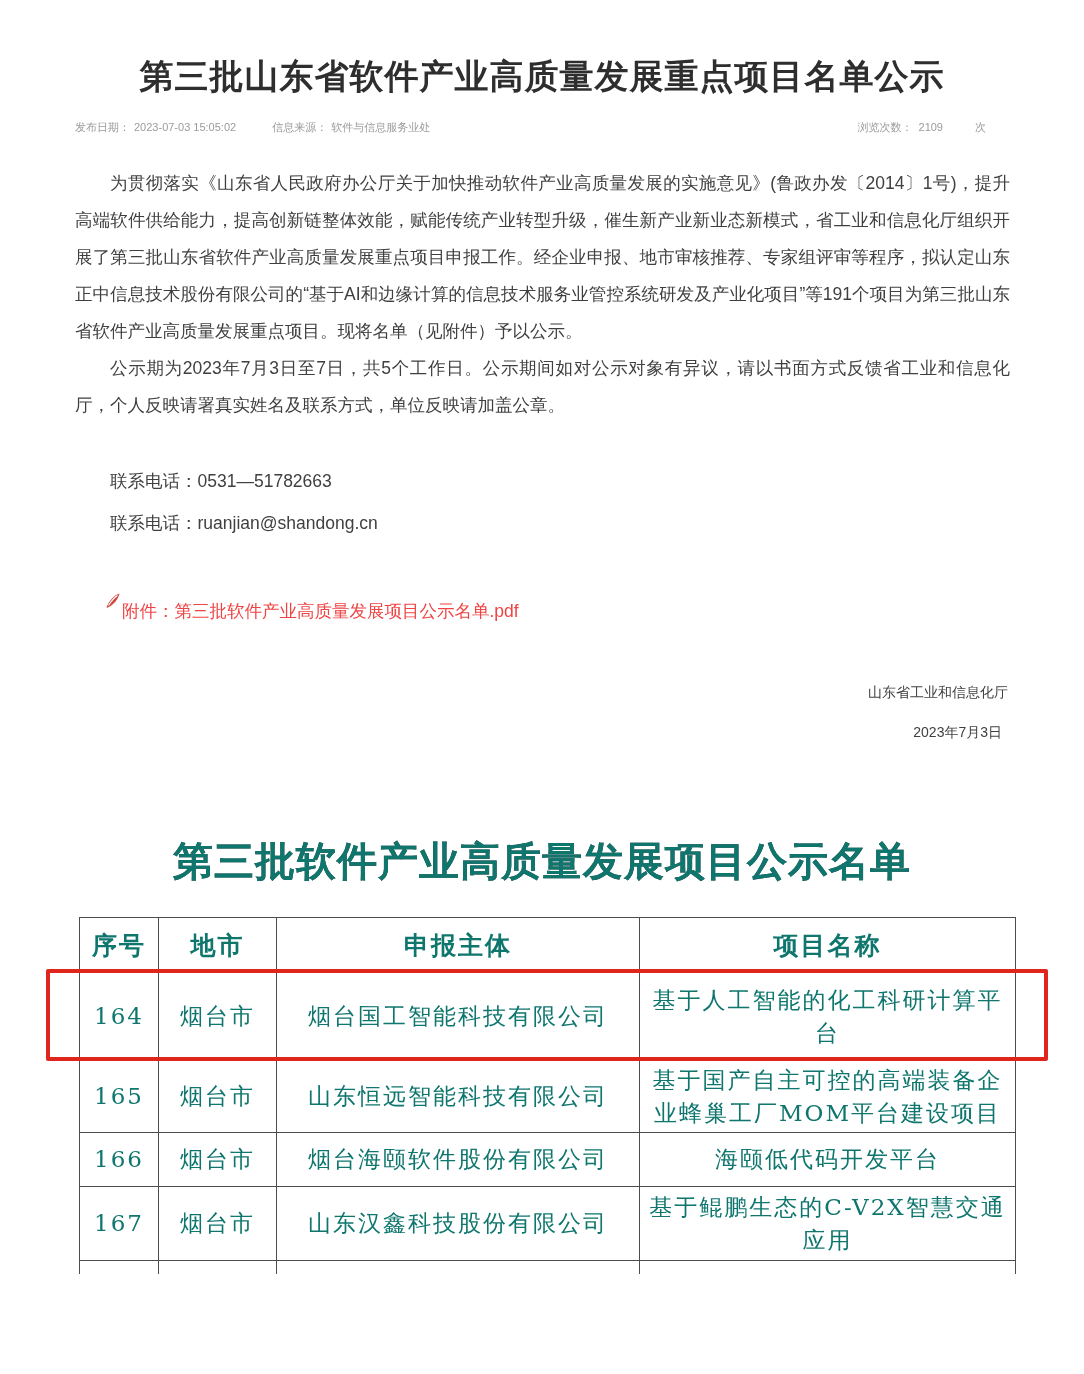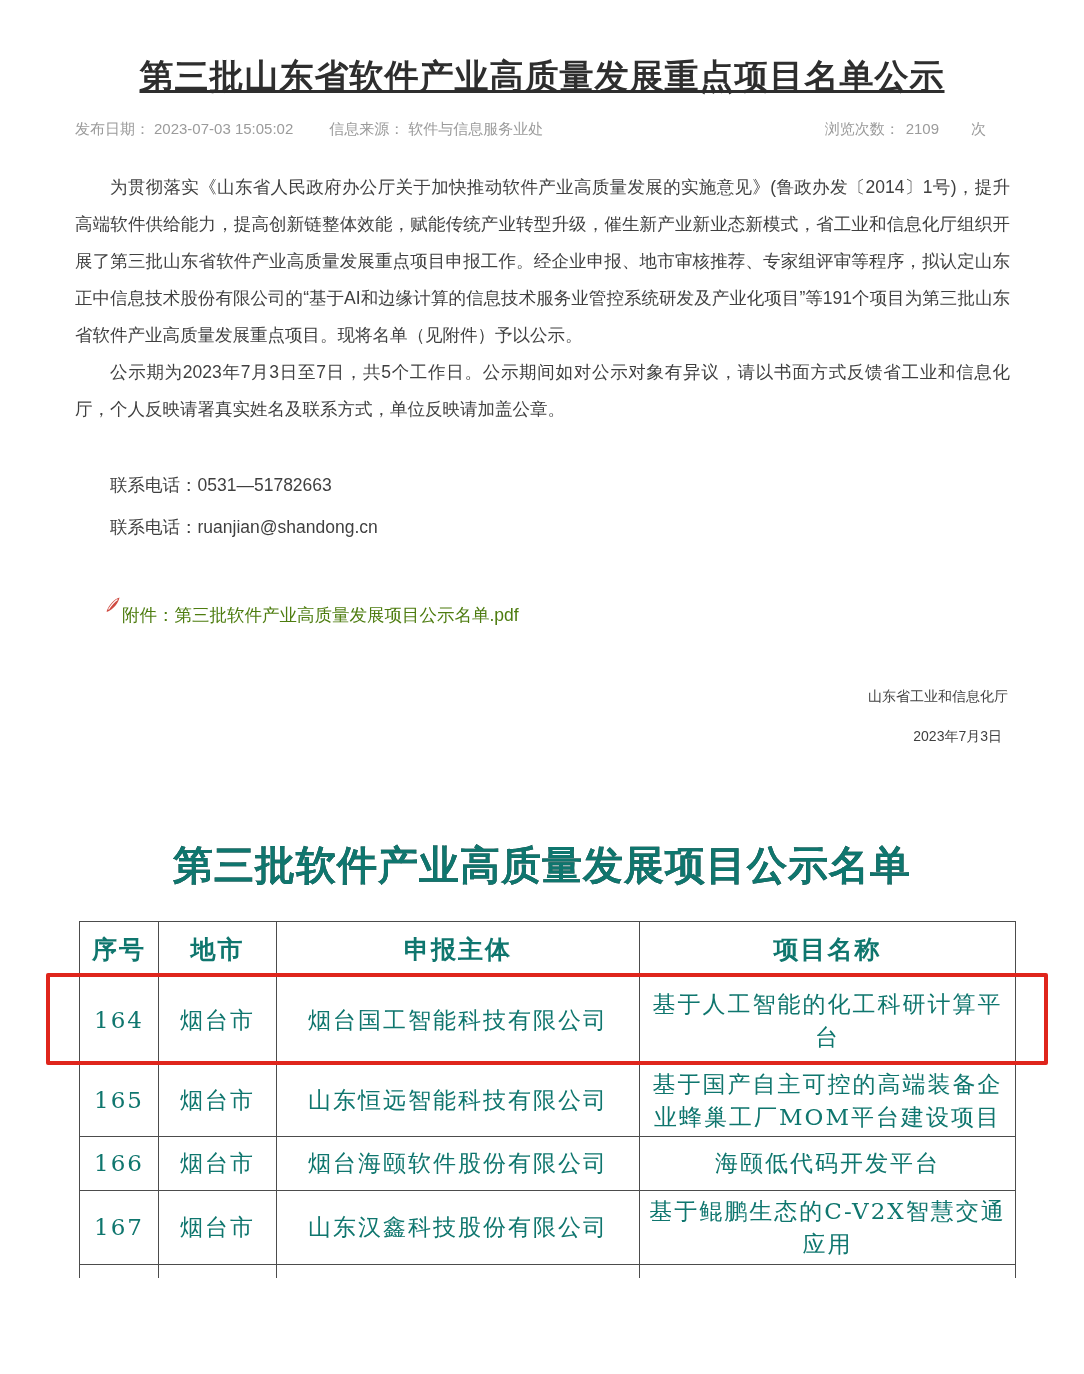--- a/index.html
+++ b/index.html
@@ -13,28 +13,27 @@
     overflow:hidden;
   }
   
   .page-title {
     margin-top:54px;
     text-align:center;
     font-size:34px;
     font-weight:bold;
     color:#2e2e2e;
     letter-spacing:1px;
-    text-decoration:underline;
   }
   .meta-bar {
     display:flex;
     justify-content:space-between;
     align-items:flex-start;
     margin:20px 98px 0 75px;
-    font-size:15px;
+    font-size:11px;
     color:#9b9b9b;
   }
   .meta-left span { margin-right:4px; }
   .meta-left .gap { display:inline-block; width:28px; }
   .meta-right .views-count { margin:0 14px 0 6px; }
   .meta-right .views-unit { margin-left:18px; }
   
   .body-text {
     margin:30px 74px 0 75px;
     font-size:17.5px;
@@ -46,21 +45,21 @@
     text-indent:2em;
   }
   .contact-block { margin-top:36px; line-height:42px; }
   .contact-line { text-indent:2em; }
   .attachment-line {
     margin-top:44px;
     padding-left:30px;
     line-height:30px;
   }
   .attachment-link {
-    color:#4d7c0f;
+    color:#ef4444;
     text-decoration:none;
     cursor:pointer;
   }
   .pdf-icon {
     display:inline-block;
     width:16px; height:17px;
     vertical-align:8px;
     margin-right:1px;
   }
   .signature {

